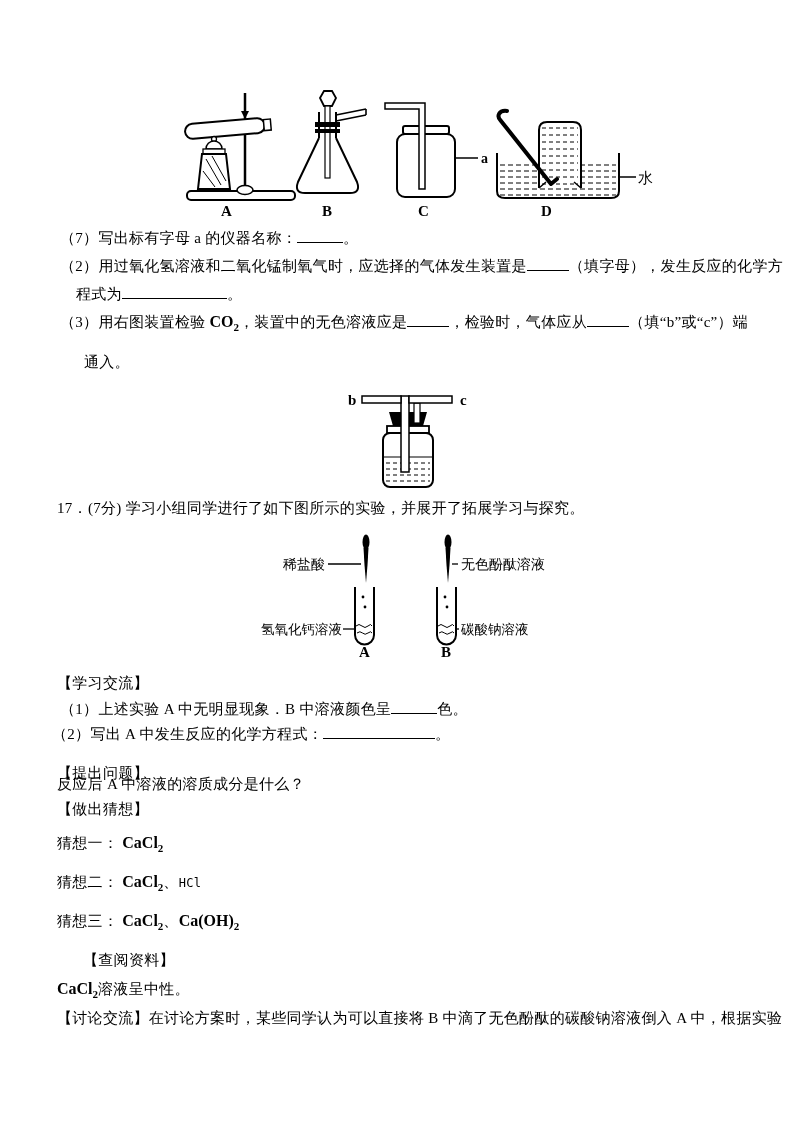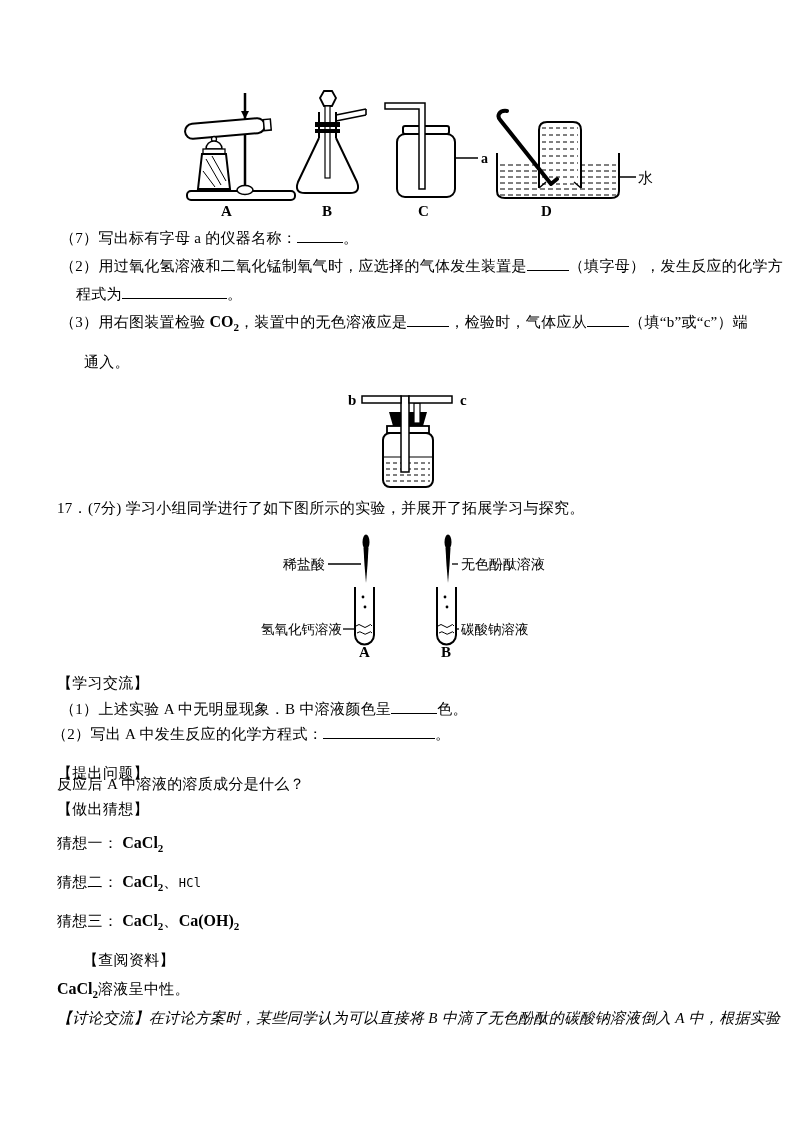--- a/index.html
+++ b/index.html
@@ -207,15 +207,15 @@
 <div class="line" style="left:57px;top:911px;">
   <span>猜想三：</span>
   <span class="formula"><span>CaCl</span><sub>2</sub></span><span>、</span><span class="formula"><span>Ca(OH)</span><sub>2</sub></span>
 </div>
 <div class="line" style="left:57px;top:950px;margin-left:26px;">
   <span>【查阅资料】</span>
 </div>
 <div class="line" style="left:57px;top:979px;">
   <span class="formula"><span>CaCl</span><sub>2</sub></span><span>溶液呈中性。</span>
 </div>
-<div class="line" style="left:57px;top:1008px;font-style:italic;">
+<div class="line" style="left:57px;top:1008px;">
   <span>【讨论交流】</span><span>在讨论方案时，某些同学认为可以直接将 B 中滴了无色酚酞的碳酸钠溶液倒入 A 中，根据实验</span>
 </div>
 
 </body></html>

